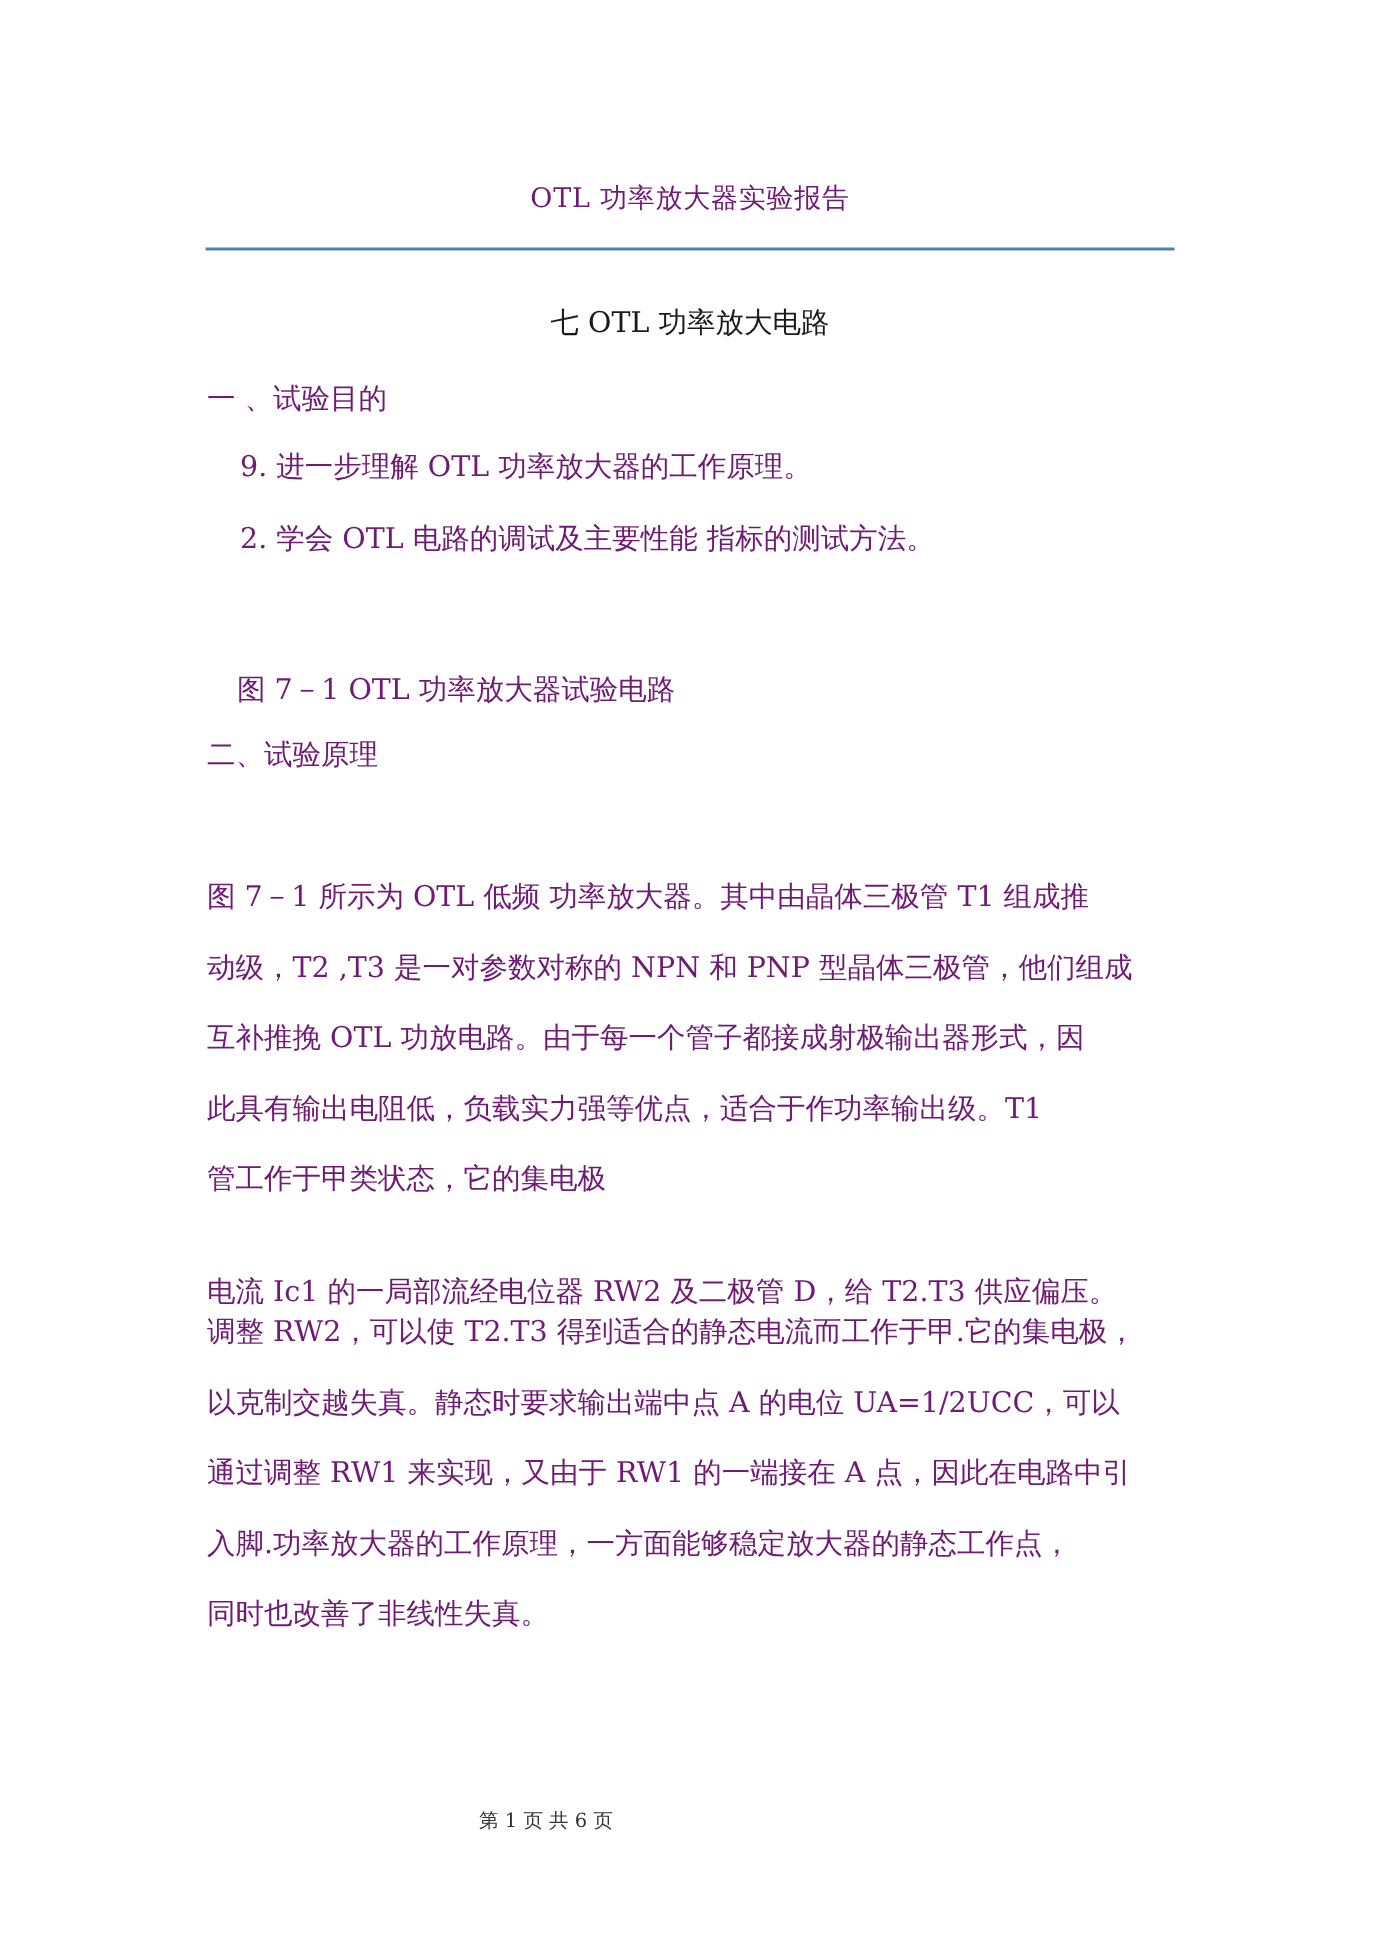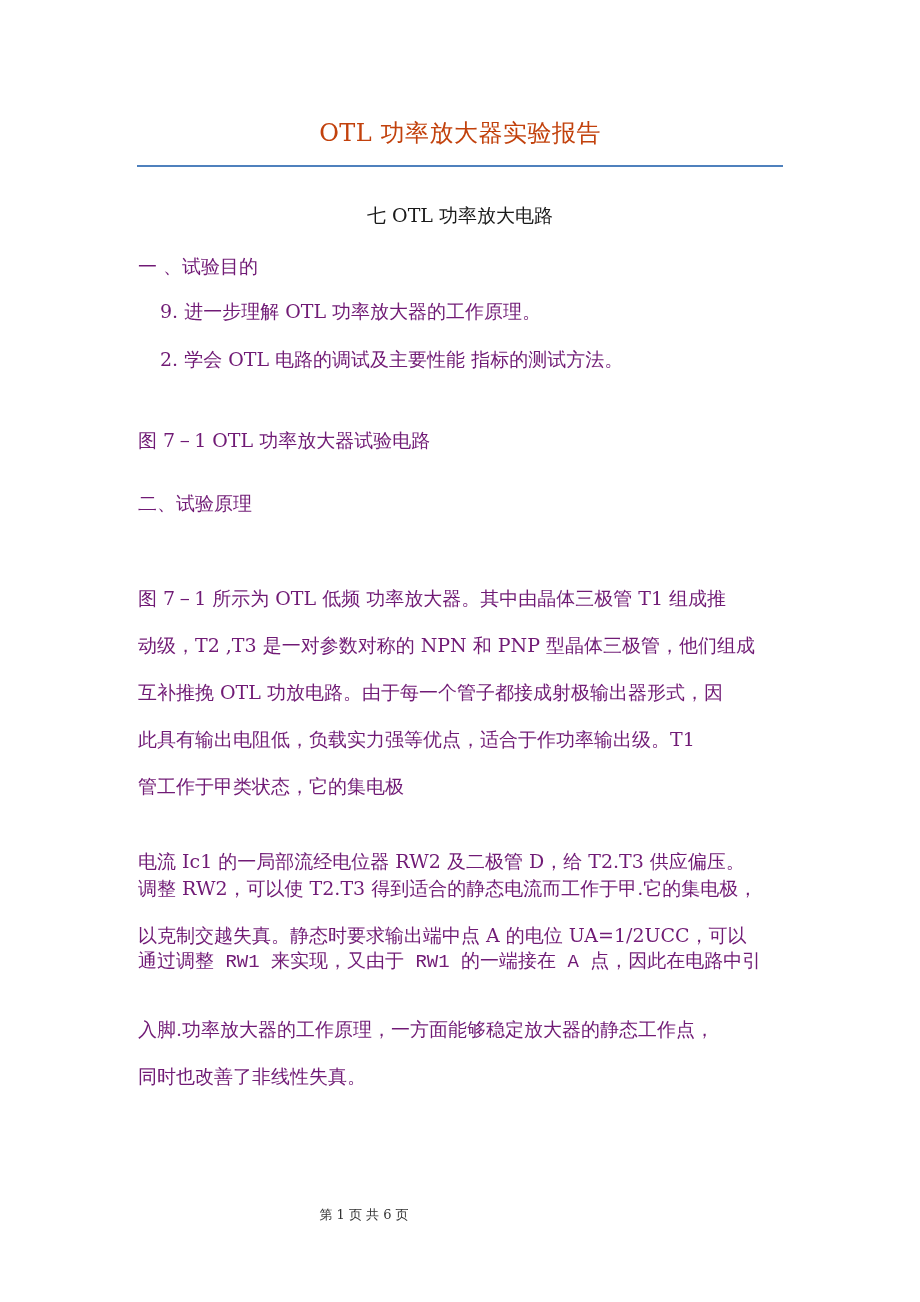--- a/index.html
+++ b/index.html
@@ -20,23 +20,23 @@
       left: 0; top: 0;
       width: 920px;
       height: 1302px;
     }
     .doc-title {
       position: absolute;
       left: 137px;
       width: 646px;
       top: 113px;
       text-align: center;
-      font-size: 24px;
+      font-size: 18px;
       line-height: 40px;
-      color: #c2410c;
+      color: #701a75;
       letter-spacing: 0.5px;
       white-space: nowrap;
     }
     .title-rule {
       position: absolute;
       left: 137px;
       width: 646px;
       top: 165px;
       height: 2px;
       background: #4f81bd;
@@ -80,32 +80,32 @@
 
   <div class="doc-title">OTL 功率放大器实验报告</div>
   <div class="title-rule"></div>
 
   <div class="chapter-title">七 OTL 功率放大电路</div>
 
   <div class="line" style="top:252px;">一 、试验目的</div>
   <div class="line indent-item" style="top:297px;">9. 进一步理解 OTL 功率放大器的工作原理。</div>
   <div class="line indent-item" style="top:345px;">2. 学会 OTL 电路的调试及主要性能 指标的测试方法。</div>
 
-  <div class="line" style="top:426px;">图 7－1   OTL 功率放大器试验电路</div>
+  <div class="line" style="top:446px;margin-left:20px;">图 7－1   OTL 功率放大器试验电路</div>
   <div class="line" style="top:489px;">二、试验原理</div>
 
   <div class="line" style="top:584px;">图 7－1 所示为 OTL 低频 功率放大器。其中由晶体三极管 T1 组成推</div>
   <div class="line" style="top:631px;">动级，T2 ,T3 是一对参数对称的 NPN 和 PNP 型晶体三极管，他们组成</div>
   <div class="line" style="top:678px;">互补推挽 OTL 功放电路。由于每一个管子都接成射极输出器形式，因</div>
   <div class="line" style="top:725px;">此具有输出电阻低，负载实力强等优点，适合于作功率输出级。T1</div>
   <div class="line" style="top:772px;">管工作于甲类状态，它的集电极</div>
 
   <div class="line" style="top:827px;margin-top:20px;">电流 Ic1 的一局部流经电位器 RW2 及二极管 D，给 T2.T3 供应偏压。</div>
   <div class="line" style="top:874px;">调整 RW2，可以使 T2.T3 得到适合的静态电流而工作于甲.它的集电极，</div>
   <div class="line" style="top:921px;">以克制交越失真。静态时要求输出端中点 A 的电位 UA=1/2UCC，可以</div>
-  <div class="line" style="top:948px;font-family:Liberation Mono, monospace;">通过调整 RW1 来实现，又由于 RW1 的一端接在 A 点，因此在电路中引</div>
+  <div class="line" style="top:968px;">通过调整 RW1 来实现，又由于 RW1 的一端接在 A 点，因此在电路中引</div>
   <div class="line" style="top:1015px;">入脚.功率放大器的工作原理，一方面能够稳定放大器的静态工作点，</div>
   <div class="line" style="top:1062px;">同时也改善了非线性失真。</div>
 
 
   <div class="footer">第 1 页   共 6 页</div>
 
 </div>
 
 </body></html>

